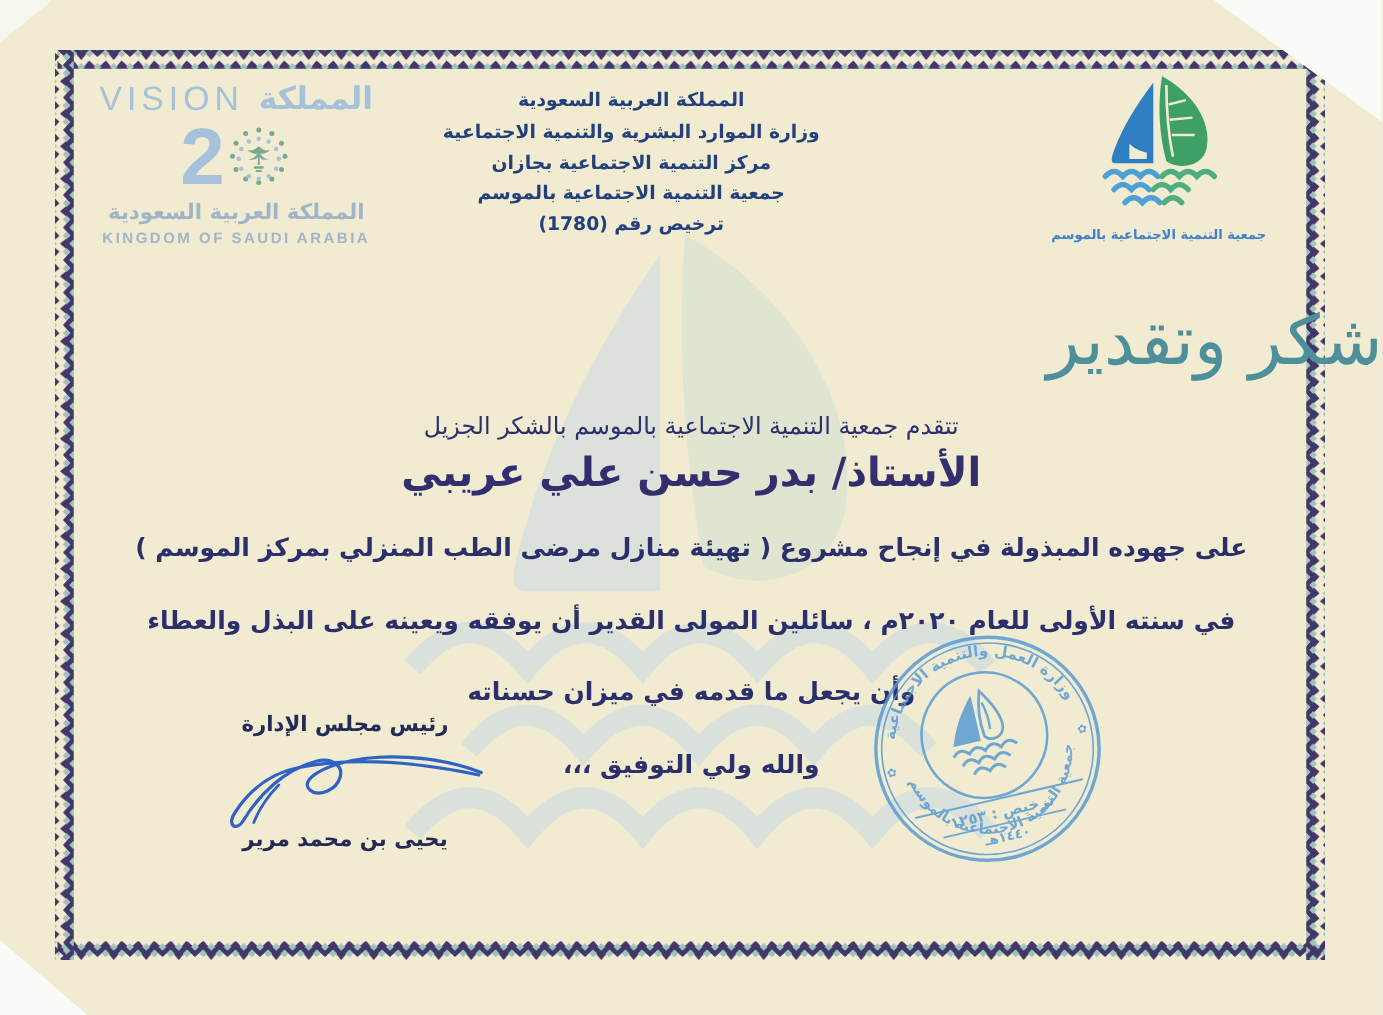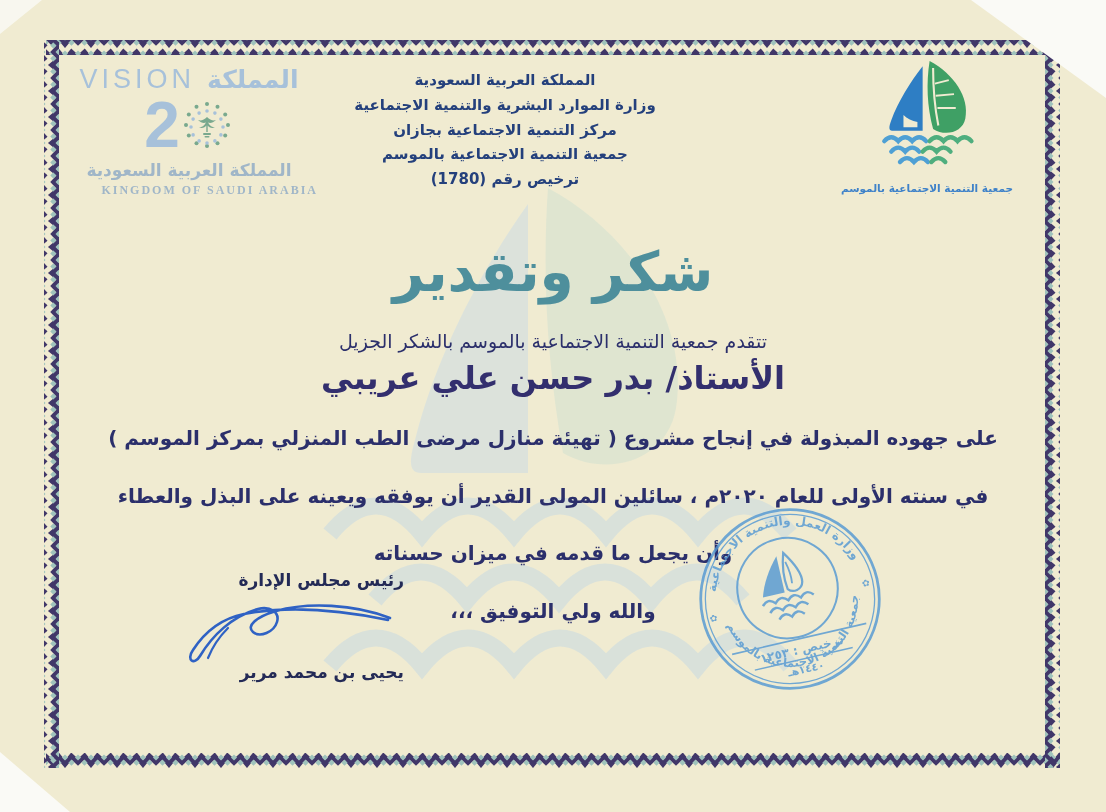--- a/index.html
+++ b/index.html
@@ -29,54 +29,54 @@
   .wedge-tl{left:0;top:0;width:42px;height:34px;clip-path:polygon(0 0,100% 0,0 100%);opacity:.8;}
 
   
   .watermark{position:absolute;left:295px;top:172px;width:545px;height:545px;opacity:.5;pointer-events:none;}
   .wm-sail{fill:var(--watermark_blue);}
   .wm-leaf{fill:var(--watermark_green);}
   .wm-wave{stroke:var(--watermark_wave);fill:none;}
 
   
   .vision{position:absolute;left:60px;top:64px;width:258px;text-align:center;color:var(--vision_blue);}
-  .vision-row1{display:flex;justify-content:center;align-items:center;gap:12px;}
+  .vision-row1{display:flex;justify-content:center;gap:12px;}
   .vision-en{font-family:"Liberation Sans",sans-serif;font-size:27px;letter-spacing:4px;color:var(--vision_blue);}
   .vision-ar{font-size:25px;font-weight:bold;color:var(--vision_blue);}
   .vision-row2{display:flex;justify-content:center;align-items:center;margin-top:-2px;}
   .vision-num{font-family:"Liberation Sans",sans-serif;font-size:64px;font-weight:bold;color:var(--vision_blue);line-height:1;}
   .vision-emblem{width:52px;height:52px;margin:0 1px;}
   .vision-country-ar{font-size:17px;font-weight:bold;color:var(--vision_text);margin-top:3px;}
-  .vision-country-en{font-family:Liberation Serif, serif;font-size:12px;font-weight:bold;letter-spacing:2px;color:var(--vision_text);margin-top:3px;text-align:right;}
+  .vision-country-en{font-family:Liberation Sans, sans-serif;font-size:12px;font-weight:bold;letter-spacing:2px;color:var(--vision_text);margin-top:3px;}
 
   
   .ministry{position:absolute;left:320px;top:68px;width:370px;text-align:center;direction:rtl;
     color:var(--ministry_text);font-size:15px;font-weight:bold;line-height:1.65;}
 
   
   .org-logo{position:absolute;left:838px;top:54px;width:178px;text-align:center;}
   .org-logo svg{width:150px;height:122px;}
   .org-caption{font-size:10.5px;font-weight:bold;color:#3f82c9;direction:rtl;margin-top:2px;}
   .lg-sail{fill:var(--logo_sail_blue);}
   .lg-leaf{fill:var(--logo_leaf_green);}
   .lg-wave-b{stroke:var(--logo_wave_blue);fill:none;stroke-linecap:round;}
   .lg-wave-g{stroke:var(--logo_wave_green);fill:none;stroke-linecap:round;}
 
   
-  .cert-title{position:absolute;top:240px;left:0;width:100%;text-align:center;direction:rtl;
-    font-size:55px;font-weight:bold;color:var(--title);}
+  .cert-title{position:absolute;top:240px;left:0;width:100%;direction:rtl;
+    font-size:55px;font-weight:normal;color:var(--title);}
 
   
   .body-block{position:absolute;top:330px;left:40px;width:1026px;text-align:center;direction:rtl;color:var(--body_text);}
   .body-intro{font-size:19px;font-weight:normal;white-space:nowrap;}
   .body-recipient{font-size:32px;font-weight:bold;color:var(--recipient_text);margin-top:7px;margin-bottom:9px;white-space:nowrap;}
   .body-line{font-size:20px;font-weight:bold;line-height:32.5px;white-space:nowrap;margin-top:25px;}
 
   
-  .signature{position:absolute;left:148px;top:570px;width:256px;direction:rtl;color:var(--signature_text);}
+  .signature{position:absolute;left:148px;top:570px;width:256px;text-align:center;direction:rtl;color:var(--signature_text);}
   .sig-role{font-size:17px;font-weight:bold;}
   .sig-svg{width:246px;height:76px;margin-top:-2px;}
   .sig-path{stroke:var(--signature_ink);fill:none;stroke-linecap:round;}
   .sig-name{font-size:17px;font-weight:bold;margin-top:-6px;}
 
   
   .stamp{position:absolute;left:697px;top:506px;width:186px;height:186px;transform:rotate(-13deg);opacity:.82;}
   .stamp-stroke{stroke:var(--stamp_blue);fill:none;}
   .stamp-fill{fill:var(--stamp_blue);}
   .stamp-text{fill:var(--stamp_blue);font-family:"DejaVu Sans",sans-serif;font-weight:bold;}

